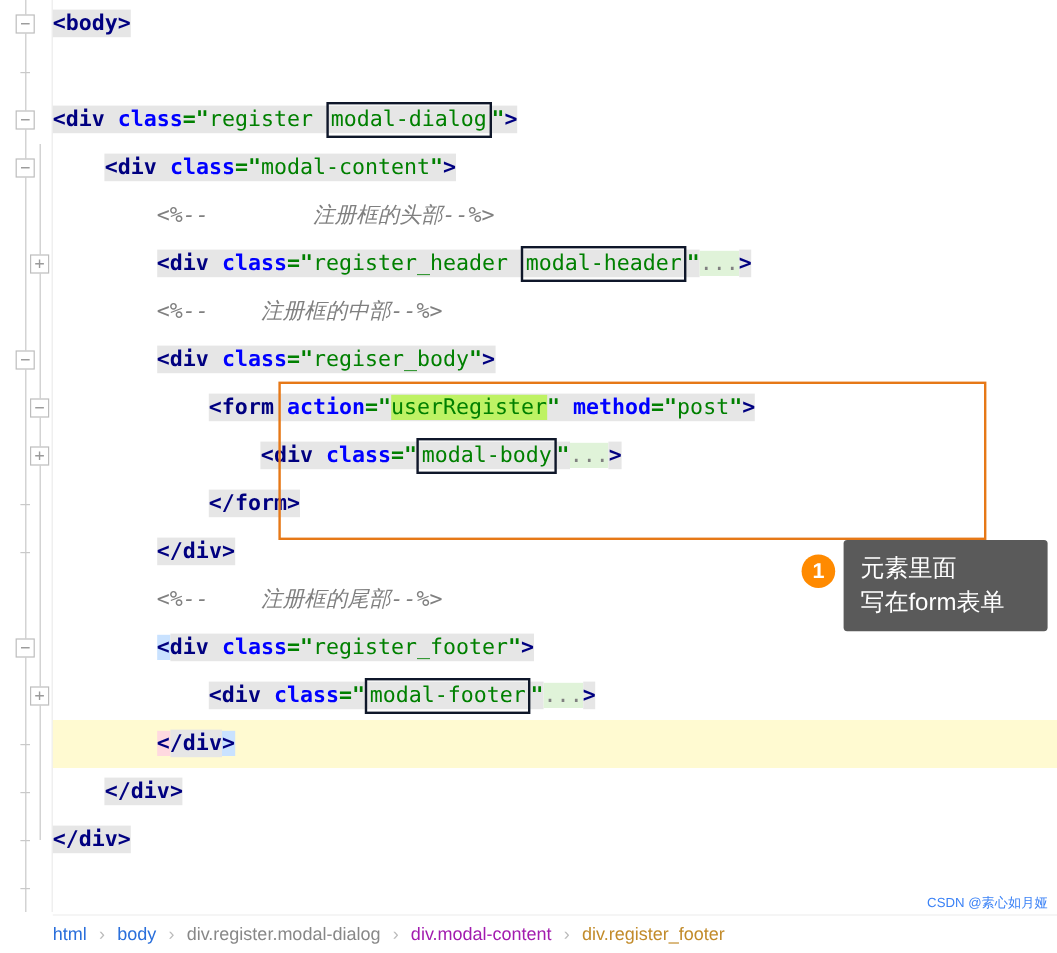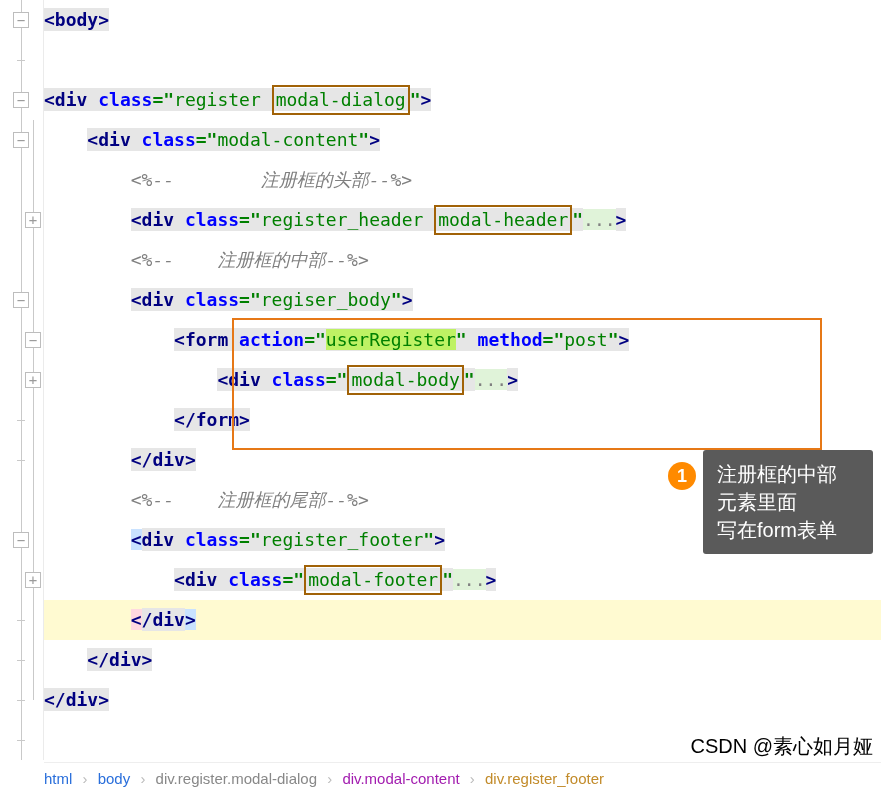--- a/index.html
+++ b/index.html
@@ -74,21 +74,21 @@
   .punct { color: #008000; font-weight: bold; }
   .gray { color: #808080; font-style: italic; }
   .angle { color: #000080; font-weight: bold;}
   .bg-tag { background: #e6e6e6; padding: 1px 0; }
   .hl-yellow { background: #bef264; }
   .hl-green { background: #e0f3d9; }
   .hl-pink { background: #ffd9e0; }
   .hl-blue { background: #c9e2ff; }
   .hl-line { background: #fffad1; display: block; width:100%; }
   .box-orange {
-    border: 2px solid #a16207;
+    border: 2px solid #0f172a;
     padding: 0 2px;
     display: inline-block;
     line-height: 26px;
     height: 30px;
   }
   .big-box {
     position: absolute;
     border: 2px solid #e67817;
     pointer-events: none;
   }
@@ -132,22 +132,22 @@
   .bc-html { color: #2a6fdb; }
   .bc-body { color: #2a6fdb; }
   .bc-reg { color: #888; }
   .bc-mc { color: #a21caf; }
   .bc-rf { color: #c28b2a; }
   .watermark {
     position: absolute;
     right: 8px;
     bottom: 34px;
     font-family: sans-serif;
-    font-size: 20px;
-    color: #000000;
+    font-size: 11px;
+    color: #3b82f6;
   }
   .dots { color: #808080; }
 </style>
 </head>
 <body>
 
 <div class="editor">
 
   <div class="gutter">
     <div class="fold-line" style="top:0;height:760px;"></div>
@@ -208,21 +208,20 @@
 
     <div class="line"><span class="bg-tag"><span class="angle">&lt;/</span><span class="tag">div</span><span class="angle">&gt;</span></span></div>
 
 
   </div>
 
   <div class="big-box" style="left:232px; top:318px; width:590px; height:132px;"></div>
 
   <div class="circle-num" style="right:185px; top:462px;">1</div>
   <div class="callout" style="right:8px; top:450px; width:170px;">
-    <div>注册框的中部</div>
     <div>元素里面</div>
     <div>写在form表单</div>
   </div>
 
 </div>
 
 <div class="watermark">CSDN @素心如月娅</div>
 
 <div class="breadcrumb">
   <span class="bc-html">html</span>

